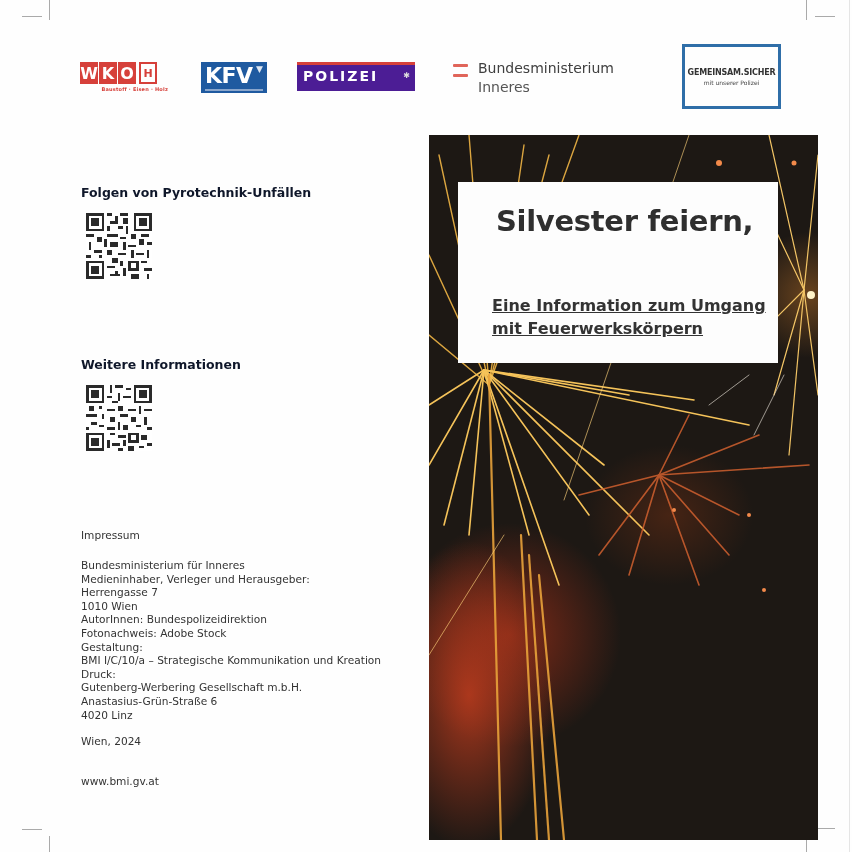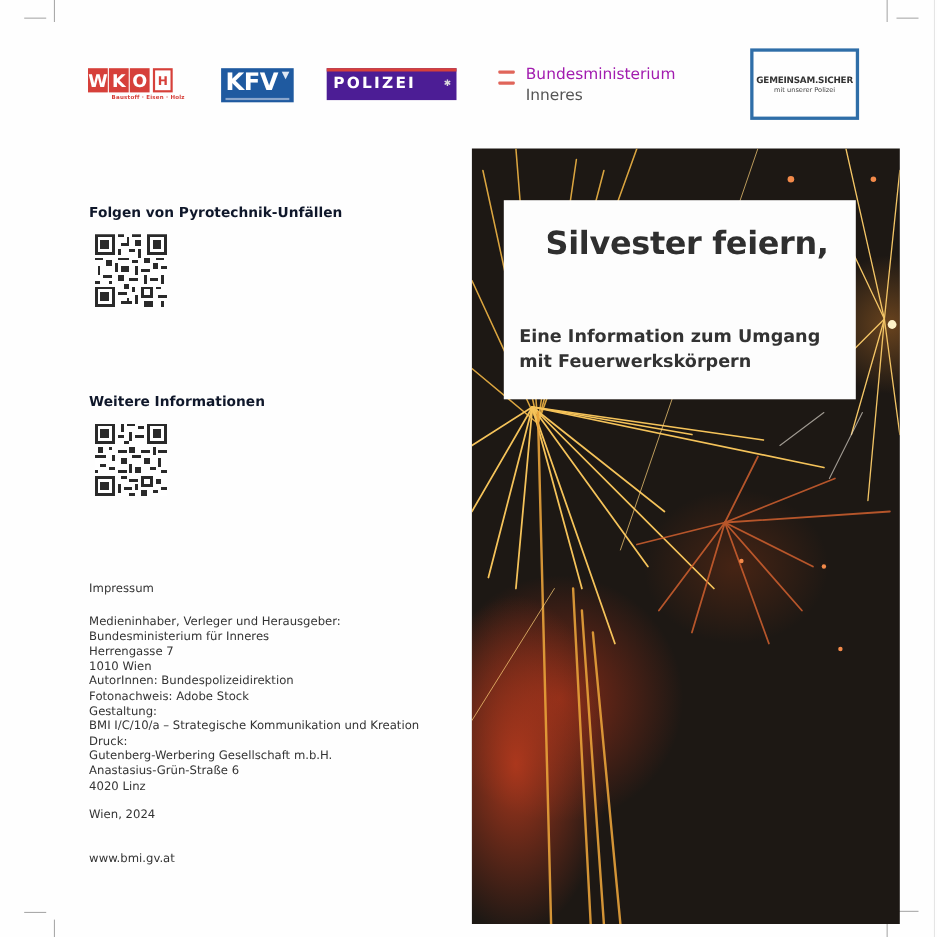--- a/index.html
+++ b/index.html
@@ -29,21 +29,21 @@
   .kfv .s { position: absolute; left: 4px; bottom: 2px; font-size: 3px; color: #cdd8e8; width: 58px; height: 2px; background: #8aa6cc; }
   .polizei { left: 297px; top: 62px; width: 118px; height: 29px; background: #4c1d95; }
   .polizei .stripe { position: absolute; left: 0; top: 0; right: 0; height: 3px; background: #d6403a; }
   .polizei .t { position: absolute; left: 6px; top: 6px; color: #fff; font-weight: bold; font-size: 14px; letter-spacing: 2px; }
   .polizei .eagle { position: absolute; right: 5px; top: 9px; color: #ddd; font-size: 8px; }
 
   .bmi { left: 453px; top: 60px; }
   .bmi .flag { position: absolute; left: 0; top: 4px; width: 15px; }
   .bmi .flag span { display: block; height: 3px; background: #e0655a; margin-bottom: 2px; border-radius: 1px; }
   .bmi .flag span.mid { background: transparent; }
-  .bmi .l1 { position: absolute; left: 25px; top: 0; font-size: 14px; color: #a21caf; white-space: nowrap; }
+  .bmi .l1 { position: absolute; left: 25px; top: 0; font-size: 14px; color: #404040; white-space: nowrap; }
   .bmi .l2 { position: absolute; left: 25px; top: 19px; font-size: 14px; color: #555; white-space: nowrap; }
 
   .gs { left: 682px; top: 44px; width: 99px; height: 65px; border: 3px solid #2f6ea8; box-sizing: border-box;
     display: flex; flex-direction: column; align-items: center; justify-content: center; }
   .gs .t1 { font-size: 8px; font-weight: bold; color: #333; letter-spacing: -0.2px; }
   .gs .t2 { font-size: 6px; color: #444; margin-top: 2px; }
 
   
   .qr-title { position: absolute; left: 81px; font-size: 12.5px; font-weight: bold; color: #0f172a; white-space: nowrap; }
   .qr { position: absolute; left: 86px; width: 66px; height: 66px; }
@@ -55,21 +55,21 @@
   .photo { position: absolute; left: 429px; top: 135px; width: 389px; height: 705px; overflow: hidden;
     background:
       radial-gradient(ellipse 120px 220px at 40px 560px, rgba(190,60,30,0.85), transparent 70%),
       radial-gradient(ellipse 160px 160px at 80px 500px, rgba(170,50,25,0.7), transparent 70%),
       radial-gradient(ellipse 90px 90px at 380px 160px, rgba(180,110,40,0.5), transparent 70%),
       radial-gradient(ellipse 120px 100px at 240px 380px, rgba(120,50,20,0.45), transparent 70%),
       #1d1814; }
   .photo svg { position: absolute; left: 0; top: 0; }
   .title-card { position: absolute; left: 458px; top: 182px; width: 320px; height: 181px; background: #fdfdfd; }
   .title-card .h1 { position: absolute; left: 26px; top: 22px; font-size: 29px; line-height: 34px; font-weight: bold; color: #2f2f2f; letter-spacing: -0.3px; white-space: nowrap; margin-left: 12px; }
-  .title-card .h2 { position: absolute; left: 14px; top: 112px; font-size: 16px; line-height: 23px; font-weight: bold; color: #333; white-space: nowrap; }
+  .title-card .h2 { position: absolute; left: 34px; top: 112px; font-size: 16px; line-height: 23px; font-weight: bold; color: #333; white-space: nowrap; text-decoration: underline; }
 </style>
 </head>
 <body>
 
 <div class="crop v" style="left:49px;top:0;"></div>
 <div class="crop h" style="left:22px;top:16px;"></div>
 <div class="crop v" style="left:806px;top:0;"></div>
 <div class="crop h" style="left:815px;top:16px;"></div>
 <div class="crop h" style="left:22px;top:829px;"></div>
 <div class="crop v" style="left:49px;top:836px;"></div>
@@ -210,22 +210,22 @@
       <rect x="14" y="21" width="1" height="2"></rect>
     <rect x="23" y="22" width="2" height="1"></rect>
       <rect x="16" y="23" width="2" height="2"></rect>
       <rect x="20" y="23" width="2" height="1"></rect>
     <rect x="12" y="24" width="2" height="1"></rect>
   </g>
 </svg>
 
 <div class="imp" style="top:529px;">Impressum</div>
 <div class="imp" style="top:559px;">
+  <span class="imp-line">Bundesministerium für Inneres</span>
   <span class="imp-line">Medieninhaber, Verleger und Herausgeber:</span>
-  <span class="imp-line">Bundesministerium für Inneres</span>
   <span class="imp-line">Herrengasse 7</span>
   <span class="imp-line">1010 Wien</span>
   <span class="imp-line">AutorInnen: Bundespolizeidirektion</span>
   <span class="imp-line">Fotonachweis: Adobe Stock</span>
   <span class="imp-line">Gestaltung:</span>
   <span class="imp-line">BMI I/C/10/a – Strategische Kommunikation und Kreation</span>
   <span class="imp-line">Druck:</span>
   <span class="imp-line">Gutenberg-Werbering Gesellschaft m.b.H.</span>
   <span class="imp-line">Anastasius-Grün-Straße 6</span>
   <span class="imp-line">4020 Linz</span>

